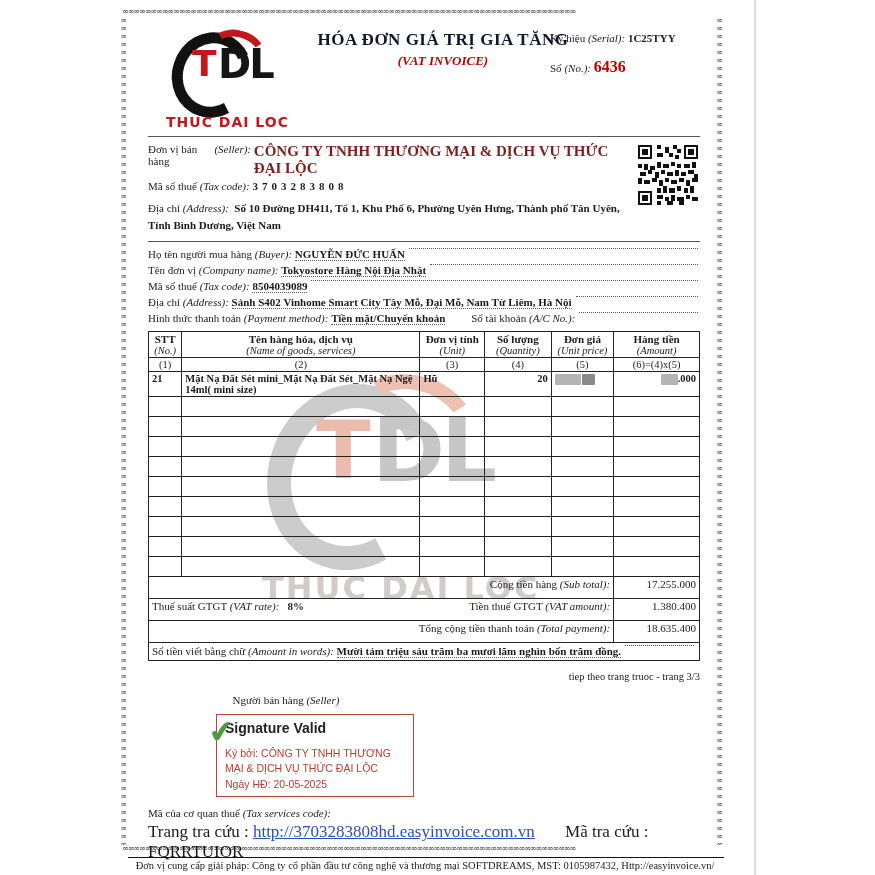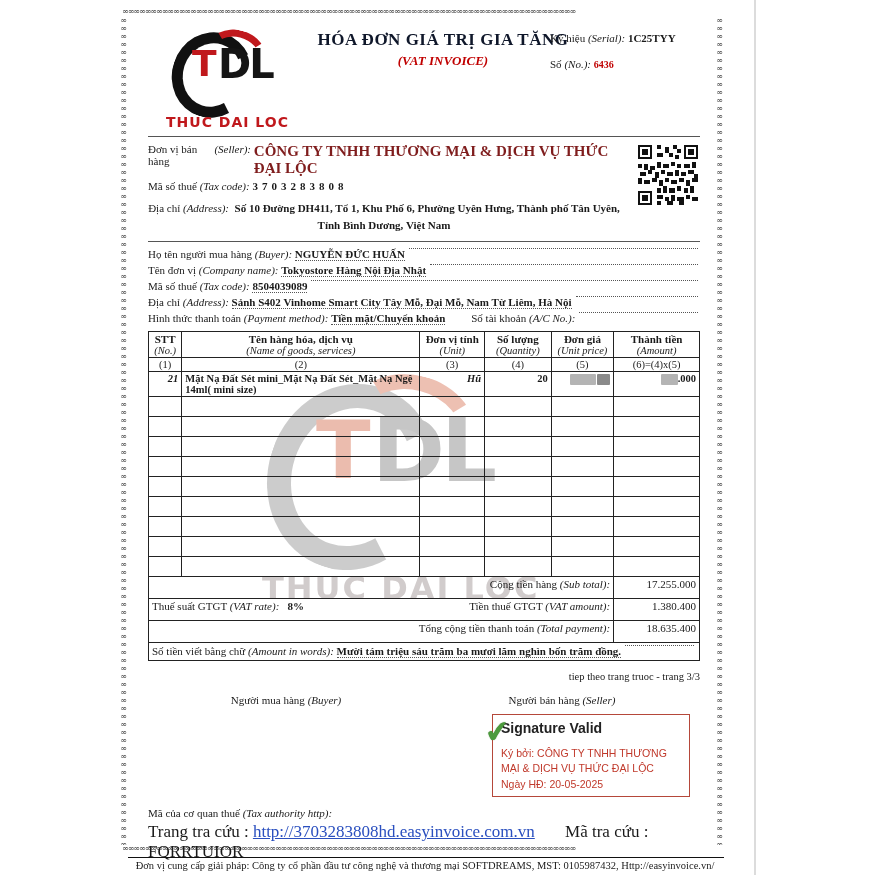--- a/index.html
+++ b/index.html
@@ -34,21 +34,21 @@
     font-size:40px;line-height:40px;color:#151515;letter-spacing:-2px;}
   .logo-word{position:absolute;left:0px;top:84px;width:160px;font-family:"DejaVu Sans",sans-serif;
     font-weight:bold;font-size:14px;color:#c0181c;letter-spacing:1px;white-space:nowrap;}
   .title-block{position:absolute;left:160px;top:8px;width:270px;text-align:center;}
   .title{color:#0f172a;font-weight:bold;font-size:17px;letter-spacing:.5px;white-space:nowrap;}
   .subtitle{color:#c00000;font-weight:bold;font-style:italic;font-size:13px;margin-top:3px;}
   .date-line{margin-top:12px;font-size:11px;white-space:nowrap;}
   .date-line .num{font-weight:bold;border-bottom:1px dotted #555;padding:0 3px;}
   .serial-block{position:absolute;right:0px;top:10px;width:150px;font-size:11px;}
   .serial-block .line2{margin-top:14px;}
-  .no-value{color:#c00000;font-weight:bold;font-size:10px;}
+  .no-value{color:#c00000;font-weight:bold;font-size:16px;}
   .hr{border-top:1.5px solid #555;margin:2px 0 6px 0;}
   
   .seller{position:relative;padding-right:80px;min-height:78px;}
   .seller-name{color:#7f1d1d;font-weight:bold;font-size:15px;}
   .qr{position:absolute;right:2px;top:2px;width:60px;height:60px;}
   .taxcode-sp{font-weight:bold;letter-spacing:4px;}
   
   .tbl-wrap{position:relative;margin-top:6px;}
   .watermark{position:absolute;left:120px;top:52px;width:320px;height:230px;opacity:.5;pointer-events:none;z-index:0;}
   .wm-c{position:absolute;left:0;top:0;width:120px;height:140px;border:24px solid #9b9b9b;
@@ -62,21 +62,21 @@
   .wm-word{position:absolute;left:-6px;top:186px;font-family:"DejaVu Sans",sans-serif;font-weight:bold;
     font-size:32px;color:#a59a9a;letter-spacing:2px;white-space:nowrap;}
   table.items{position:relative;z-index:1;width:552px;border-collapse:collapse;table-layout:fixed;font-size:11px;}
   table.items td,table.items th{border:1px solid #222;padding:1px 3px;background:transparent;vertical-align:top;}
   th .vi{font-weight:bold;}
   th .en{font-weight:normal;font-style:italic;font-size:10.5px;}
   .c-no{width:33px;} .c-name{width:236px;} .c-unit{width:64px;} .c-qty{width:66px;} .c-price{width:62px;} .c-amt{width:85px;}
   .sub-h td{text-align:center;font-size:10.5px;padding:0 2px;}
   .item-row td{font-weight:bold;font-size:10.5px;}
   .empty-row td{height:17px;}
-  .t-center{text-align:right;font-style:italic;} .t-right{text-align:right;}
+  .t-center{text-align:left;} .t-right{text-align:right;}
   .redact{display:inline-block;height:11px;vertical-align:middle;border-radius:1px;}
   .redact.light{width:26px;background:#b4b4b4;}
   .redact.dark{width:13px;background:#8a8a8a;margin-left:1px;}
   .redact.amt{width:17px;background:#b4b4b4;}
   .totals td{height:19px;vertical-align:middle;margin-left:36px;}
   .t-label{text-align:right;padding-right:6px;}
   .t-val{text-align:right;padding-right:4px;font-weight:normal;}
   .vat-cell{display:flex;justify-content:space-between;align-items:flex-end;}
   .words-row td{font-size:11px;}
   
@@ -143,21 +143,21 @@
 
       <div class="seller">
         <div class="row-line">
           <span>Đơn vị bán hàng</span>&nbsp;<span class="en">(Seller):</span>&nbsp;
           <span class="seller-name">CÔNG TY TNHH THƯƠNG MẠI &amp; DỊCH VỤ THỨC ĐẠI LỘC</span>
         </div>
         <div class="row-line">
           <span>Mã số thuế</span>&nbsp;<span class="en">(Tax code):</span>&nbsp;
           <span class="taxcode-sp">3703283808</span>
         </div>
-        <div style="margin:8px 0;line-height:1.5;text-align:center;">
+        <div style="margin:8px 0;line-height:1.5;">
           <span>Địa chỉ</span>&nbsp;<span class="en">(Address):</span>&nbsp;
           <span class="val">Số 10 Đường DH411, Tổ 1, Khu Phố 6, Phường Uyên Hưng, Thành phố Tân Uyên, Tỉnh Bình Dương, Việt Nam</span>
         </div>
         <svg class="qr" viewBox="0 0 29 29" shape-rendering="crispEdges">
           <rect width="29" height="29" fill="#fff"></rect>
           <g fill="#111">
             <rect x="0" y="0" width="7" height="7"></rect>
               <rect x="1" y="1" width="5" height="5" fill="#fff"></rect>
               <rect x="2" y="2" width="3" height="3"></rect>
             <rect x="22" y="0" width="7" height="7"></rect>
@@ -285,21 +285,21 @@
                 </th>
             <th>
                   <div class="vi">Số lượng</div>
                   <div class="en">(Quantity)</div>
                 </th>
             <th>
                   <div class="vi">Đơn giá</div>
                   <div class="en">(Unit price)</div>
                 </th>
             <th>
-                  <div class="vi">Thành tiền</div>
+                  <div class="vi">Hàng tiền</div>
                   <div class="en">(Amount)</div>
                 </th>
           </tr>
           <tr class="sub-h">
             <td>(1)</td>
             <td>(2)</td>
             <td>(3)</td>
             <td>(4)</td>
             <td>(5)</td>
             <td>(6)=(4)x(5)</td>
@@ -424,35 +424,32 @@
             </td>
           </tr>
         </tbody>
           </table>
       </div>
 
       <div class="page-note">tiep theo trang truoc - trang 3/3</div>
 
       <div class="sign-row">
         <div class="sign-col">
-          <span>Người mua hàng</span> <span class="en">(Buyer)</span>
-        </div>
-        <div class="sign-col">
           <span>Người bán hàng</span> <span class="en">(Seller)</span>
           <div class="sig-box">
             <span class="sig-check">✔</span>
             <div class="sig-valid">Signature Valid</div>
             <div class="sig-red">Ký bởi: CÔNG TY TNHH THƯƠNG MẠI &amp; DỊCH VỤ THỨC ĐẠI LỘC</div>
             <div class="sig-date">Ngày HĐ: 20-05-2025</div>
           </div>
         </div>
       </div>
 
       <div class="tax-auth">
-        <span>Mã của cơ quan thuế</span> <span class="en">(Tax authority http):</span>
+        <span>Mã của cơ quan thuế</span> <span class="en">(Tax services code):</span>
       </div>
       <div class="lookup">
         <span>Trang tra cứu :</span>
         <a href="#">http://3703283808hd.easyinvoice.com.vn</a>
         <span class="code-label">Mã tra cứu :</span>
         <span>FQRRTUIOR</span>
       </div>
       <div class="check-note">(Cần kiểm tra, đối chiếu khi lập, giao, nhận hóa đơn)</div>
     </div>
   </div>

